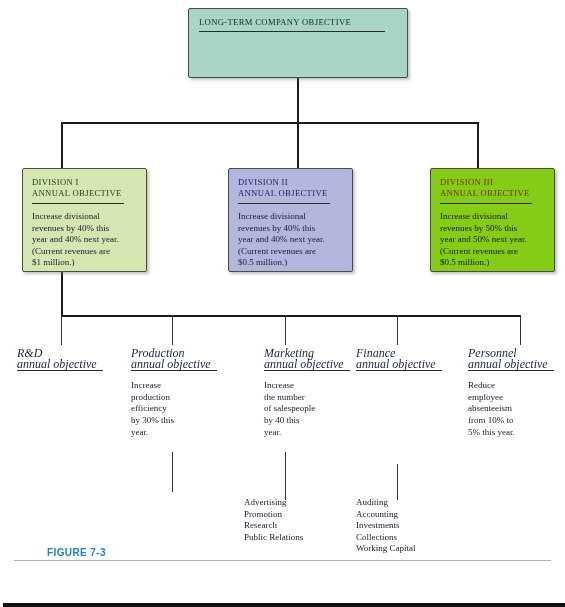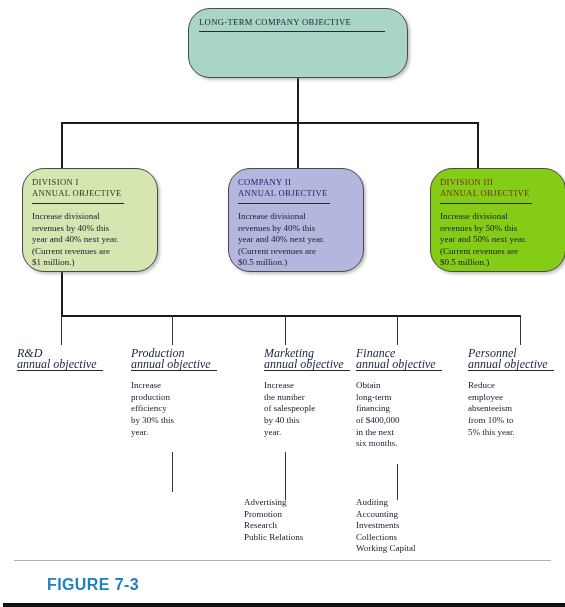--- a/index.html
+++ b/index.html
@@ -28,21 +28,21 @@
   }
   .vline { width: 2px; }
   .hline { height: 2px; }
   .vline-thin { width: 1px; background: #333; }
 
   
   .obj-box {
     position: absolute;
     box-sizing: border-box;
     border: 1px solid #4a4a4a;
-    border-radius: 22px;
+    border-radius: 2px;
     box-shadow: 2px 2px 3px rgba(120,120,120,0.45);
   }
   .obj-title {
     font-family: "Liberation Serif", serif;
     font-size: 8.6px;
     letter-spacing: 0.35px;
     line-height: 11.2px;
     white-space: pre-line;
   }
   .obj-rule {
@@ -63,21 +63,21 @@
     left: 188px; top: 8px;
     width: 220px; height: 70px;
     background: #a9d6c4;
     padding: 8px 10px 0 10px;
   }
   #top-box .obj-title { color: #16213a; }
   #top-box .obj-rule { margin: 3px 0 6px 0; width: 186px; }
 
   
   .div-box {
-    width: 136px; height: 104px;
+    width: 125px; height: 104px;
     padding: 8px 9px 0 9px;
   }
   #div1-box { left: 22px;  top: 168px; background: #d5e6b0; }
   #div2-box { left: 228px; top: 168px; background: #b3b7dd; }
   #div3-box { left: 430px; top: 168px; background: #84cc16; }
   #div1-box .obj-title { color: #1c3b18; }
   #div2-box .obj-title { color: #20206b; }
   #div3-box .obj-title { color: #7a2b16; }
   .div-box .obj-rule { width: 92px; margin: 4px 0 7px 0; }
 
@@ -120,24 +120,24 @@
 
   
   #caption-rule {
     position: absolute;
     left: 14px; top: 560px;
     width: 537px;
     border-top: 1px solid #b0b0b0;
   }
   #fig-num {
     position: absolute;
-    left: 47px; top: 576px;
+    left: 47px; top: 547px;
     font-family: "Liberation Sans", sans-serif;
     font-weight: bold;
-    font-size: 16px;
+    font-size: 10px;
     letter-spacing: 0.4px;
     color: #1f7ec4;
   }
   #fig-caption {
     position: absolute;
     left: 47px; top: 586px;
     font-family: "Liberation Sans", sans-serif;
     font-weight: bold;
     font-size: 11px;
     letter-spacing: 0.1px;
@@ -189,21 +189,21 @@
 ANNUAL OBJECTIVE</div>
     <hr class="obj-rule">
     <div class="obj-body">Increase divisional
 revenues by 40% this
 year and 40% next year.
 (Current revenues are
 $1 million.)</div>
   </div>
 
   <div class="obj-box div-box" id="div2-box">
-    <div class="obj-title">COMPANY  II
+    <div class="obj-title">DIVISION  II
 ANNUAL OBJECTIVE</div>
     <hr class="obj-rule">
     <div class="obj-body">Increase divisional
 revenues by 40% this
 year and 40% next year.
 (Current revenues are
 $0.5 million.)</div>
   </div>
 
   <div class="obj-box div-box" id="div3-box">
@@ -242,26 +242,20 @@
 the number
 of salespeople
 by 40 this
 year.</div>
   </div>
 
   <div class="fn-col" style="left:356px;">
     <div class="fn-head">Finance
 annual objective</div>
     <hr class="fn-head-rule">
-    <div class="fn-body">Obtain
-long-term
-financing
-of $400,000
-in the next
-six months.</div>
   </div>
 
   <div class="fn-col" style="left:468px;">
     <div class="fn-head">Personnel
 annual objective</div>
     <hr class="fn-head-rule">
     <div class="fn-body">Reduce
 employee
 absenteeism
 from 10% to

